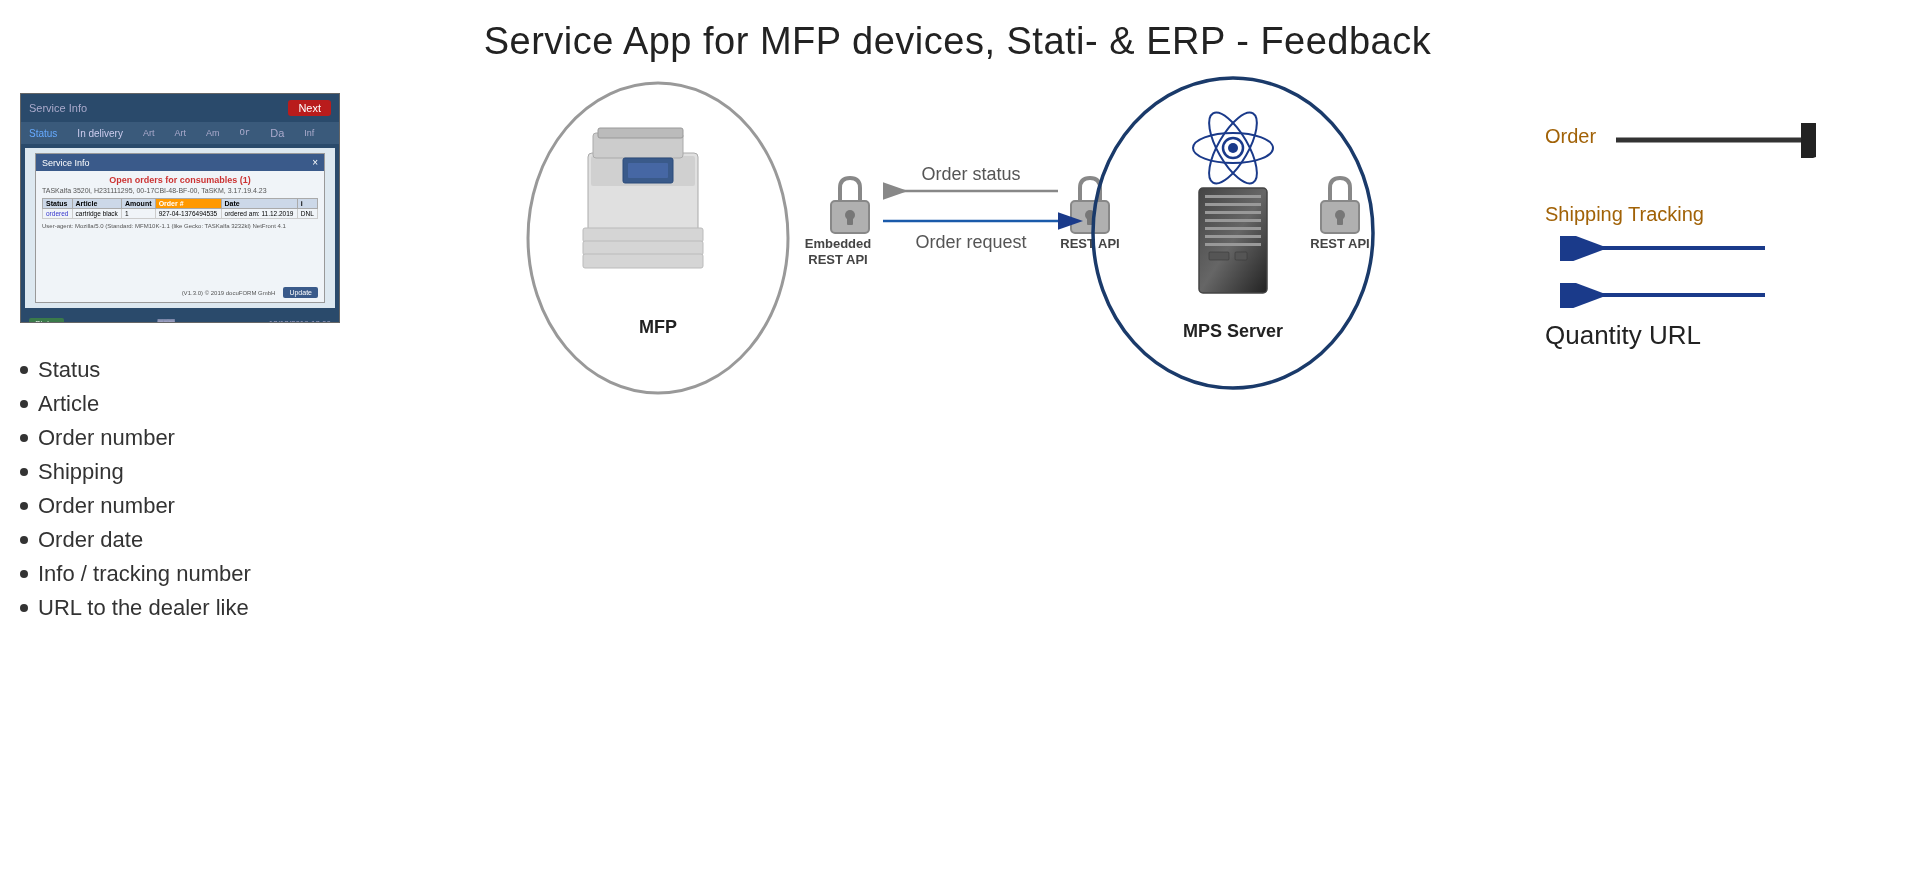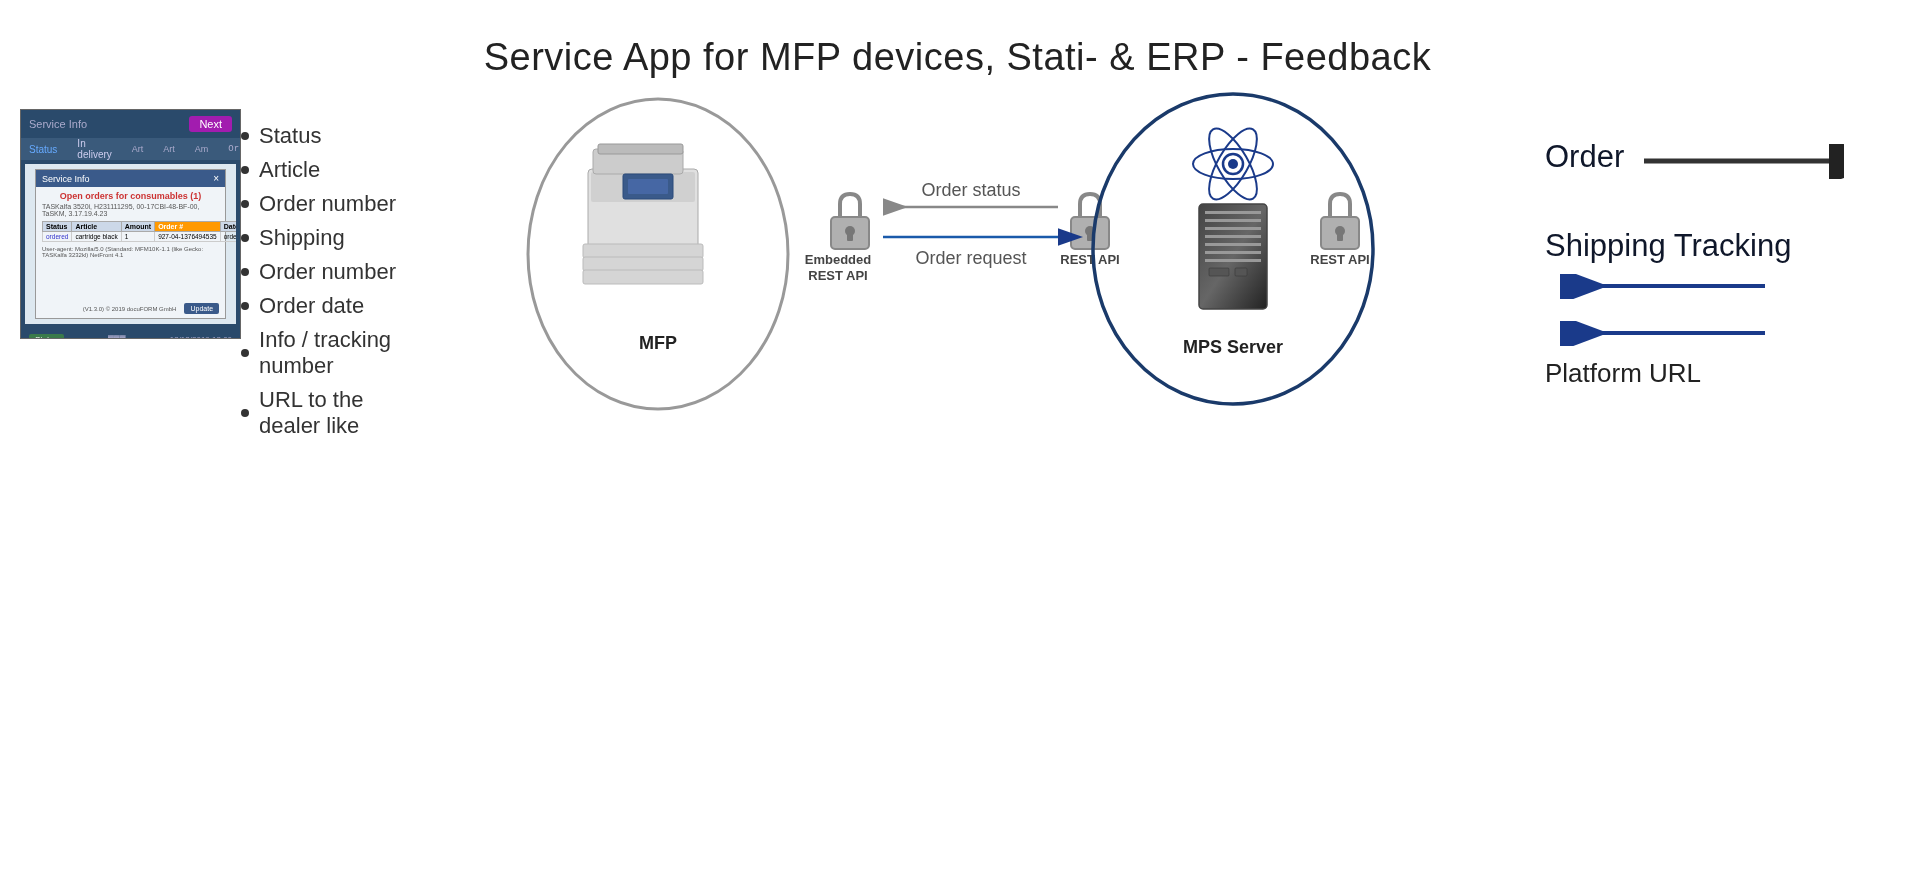--- a/index.html
+++ b/index.html
@@ -18,35 +18,34 @@
       padding: 20px;
     }
 
     .page-title {
       text-align: center;
       font-size: 38px;
       font-weight: 400;
       color: #222;
       margin-bottom: 30px;
       letter-spacing: 0.5px;
-      margin-top: 16px;
     }
 
     .content-area {
       display: flex;
       flex-direction: row;
       align-items: flex-start;
       width: 100%;
       position: relative;
     }
 
     
     .left-panel {
       display: flex;
-      flex-direction: row;
+      flex-direction: column;
       width: 380px;
       flex-shrink: 0;
     }
 
     
     .screenshot-mockup {
       width: 320px;
       height: 230px;
       border: 1px solid #666;
       background: #2a4a6b;
@@ -63,21 +62,21 @@
       padding: 4px 8px;
       height: 28px;
     }
 
     .screenshot-header-label {
       color: #aac;
       font-size: 11px;
     }
 
     .screenshot-next-btn {
-      background: #a21caf;
+      background: #b91c1c;
       color: white;
       font-size: 11px;
       padding: 2px 10px;
       border-radius: 3px;
       border: none;
     }
 
     .screenshot-status-bar {
       display: flex;
       background: #3a5a7b;
@@ -249,22 +248,22 @@
       width: 380px;
       flex-shrink: 0;
       display: flex;
       flex-direction: column;
       gap: 0;
       padding-top: 20px;
       padding-left: 30px;
     }
 
     .right-label {
-      font-size: 31px;
-      color: #0f172a;
+      font-size: 20px;
+      color: #a16207;
       font-weight: 500;
       margin-bottom: 8px;
     }
 
     .right-label-sub {
       font-size: 26px;
       color: #222;
       font-weight: 500;
     }
 
@@ -518,19 +517,19 @@
         <div style="margin-bottom:8px;">
           <svg width="220" height="25" viewBox="0 0 220 25">
             <defs>
               <marker id="arrowLeftBlue2" markerWidth="12" markerHeight="9" refX="12" refY="4.5" orient="auto">
                 <polygon points="12 0, 0 4.5, 12 9" fill="#1a3a8a"></polygon>
               </marker>
             </defs>
             <line x1="220" y1="12" x2="15" y2="12" stroke="#1a3a8a" stroke-width="4" marker-end="url(#arrowLeftBlue2)"></line>
           </svg>
         </div>
-        <span class="right-label-sub">Platform URL</span>
+        <span class="right-label-sub">Quantity URL</span>
       </div>
 
     </div>
 
   </div>
 </div>
 
 </body></html>

